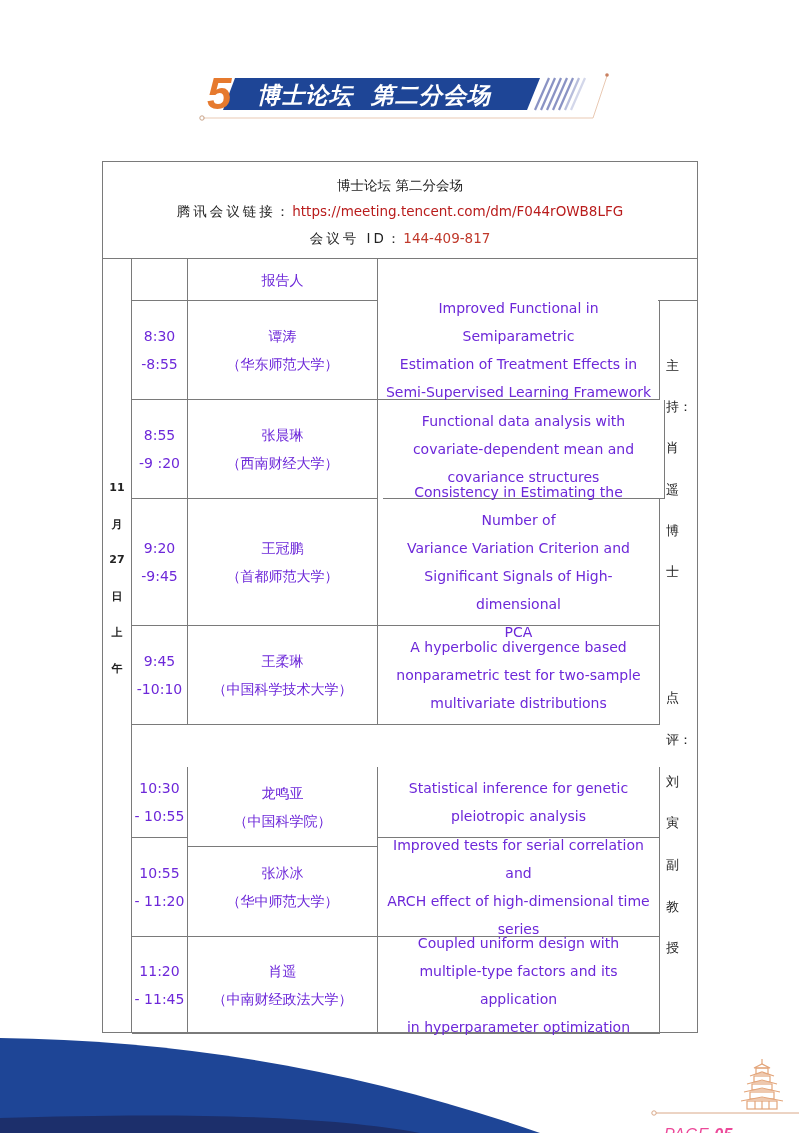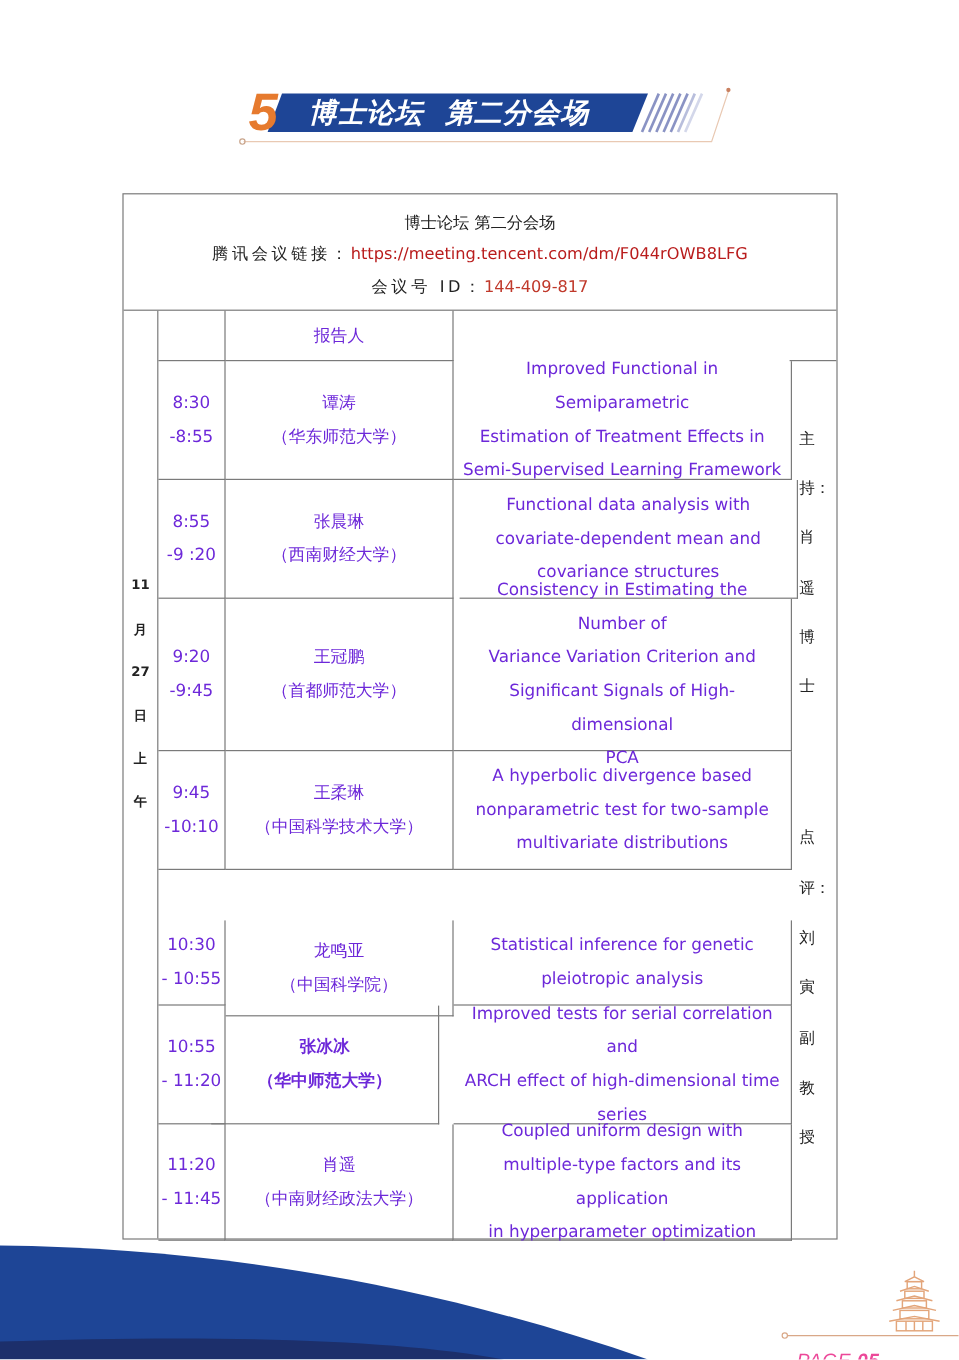--- a/index.html
+++ b/index.html
@@ -237,21 +237,21 @@
           <div>Statistical inference for genetic</div>
           <div>pleiotropic analysis</div>
         </div>
       </div>
       <div class="cell time" style="left: 29px; top: 676px; width: 56px; height: 99px;">
         <div>
           <div>10:55</div>
           <div>- 11:20</div>
         </div>
       </div>
-      <div class="cell speaker" style="left: 73px; top: 676px; width: 190px; height: 99px; font-weight: bold;">
+      <div class="cell speaker" style="left: 85px; top: 676px; width: 190px; height: 99px;">
         <div>
           <div>张冰冰</div>
           <div>（华中师范大学）</div>
         </div>
       </div>
       <div class="cell title" style="left: 275px; top: 676px; width: 282px; height: 99px;">
         <div>
           <div>Improved tests for serial correlation and</div>
           <div>ARCH effect of high-dimensional time</div>
           <div>series</div>

